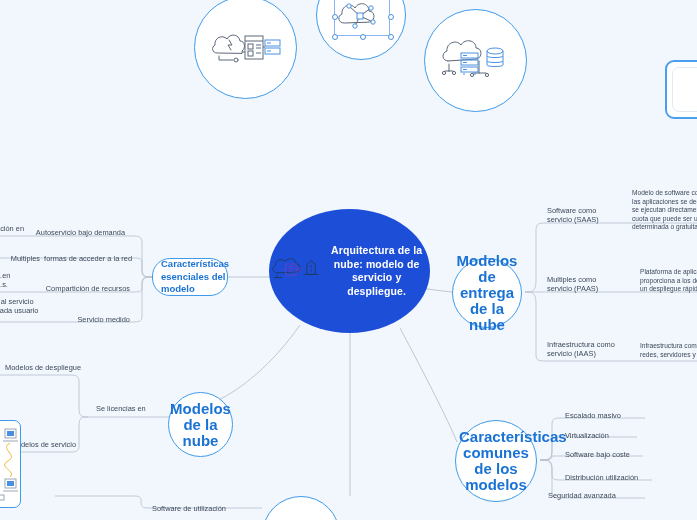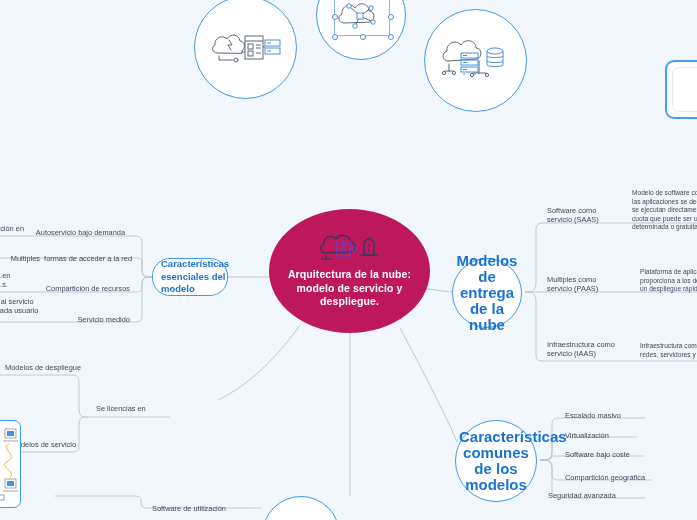--- a/index.html
+++ b/index.html
@@ -27,22 +27,22 @@
     position:absolute;background:#ffffff;border:2px solid #4a9ff0;
     box-sizing:border-box;
   }
   .empty-card .inner{
     position:absolute;left:5px;top:5px;right:-2px;bottom:5px;
     border:1px solid #e3e9f2;border-radius:7px;background:#fff;
   }
 
   
   #center-node{
-    position:absolute;border-radius:50%;background:#be185d;
-    display:flex;flex-direction:column;align-items:center;justify-content:center;
+    position:absolute;border-radius:50%;background:#1d4ed8;
+    display:flex;flex-direction:row;align-items:center;justify-content:center;
     box-sizing:border-box;
   }
   #center-node .ctext{
     color:#ffffff;font-weight:bold;font-size:10.5px;line-height:13.5px;
     text-align:center;width:134px;letter-spacing:.1px;
   }
   #center-node .cicon{margin-bottom:7px;}
 
   
   .branch-circle{
@@ -262,20 +262,23 @@
 las aplicaciones se dee
 se ejecutan directamen
 cuota que puede ser u
 determinada o gratuita</div>
   <div class="para" style="left:640px;top:268px;">Plataforma de aplica
 proporciona a los de
 un despliegue rápid</div>
   <div class="para" style="left:640px;top:342px;">Infraestructura com
 redes, servidores y</div>
 
+  <div class="branch-circle" style="left:168px;top:392px;width:65px;height:65px;">
+    <span>Modelos de la nube</span>
+  </div>
   <div class="leaf" style="left:96px;top:404px;">Se licencias en</div>
   <div class="leaf" style="left:5px;top:363px;">Modelos de despliegue</div>
   <div class="leaf" style="left:21px;top:440px;">delos de servicio</div>
 
   <div class="icon-card" style="left:-22px;top:420px;width:43px;height:88px;">
     <svg width="60" height="86" viewBox="0 0 60 86">
       <g fill="none" stroke="#9aa7b6" stroke-width="1">
         <rect x="26" y="8" width="11" height="9"></rect>
         <path d="M24 20 L39 20"></path>
         <rect x="26" y="58" width="11" height="9"></rect>
@@ -291,21 +294,21 @@
       </g>
     </svg>
   </div>
 
   <div class="branch-circle" style="left:455px;top:420px;width:82px;height:82px;">
     <span style="width:74px;">Características comunes de los modelos</span>
   </div>
   <div class="leaf" style="left:565px;top:411px;">Escalado masivo</div>
   <div class="leaf" style="left:565px;top:431px;">Virtualización</div>
   <div class="leaf" style="left:565px;top:450px;">Software bajo coste</div>
-  <div class="leaf" style="left:565px;top:473px;">Compartición geográfica</div>
+  <div class="leaf" style="left:565px;top:473px;">Distribución utilización</div>
   <div class="leaf" style="left:548px;top:491px;">Seguridad avanzada</div>
 
   <div class="branch-circle" style="left:262px;top:496px;width:78px;height:78px;">
     <span></span>
   </div>
   <div class="leaf" style="left:152px;top:504px;">Software de utilización</div>
 
 </div>
 
 </body></html>

